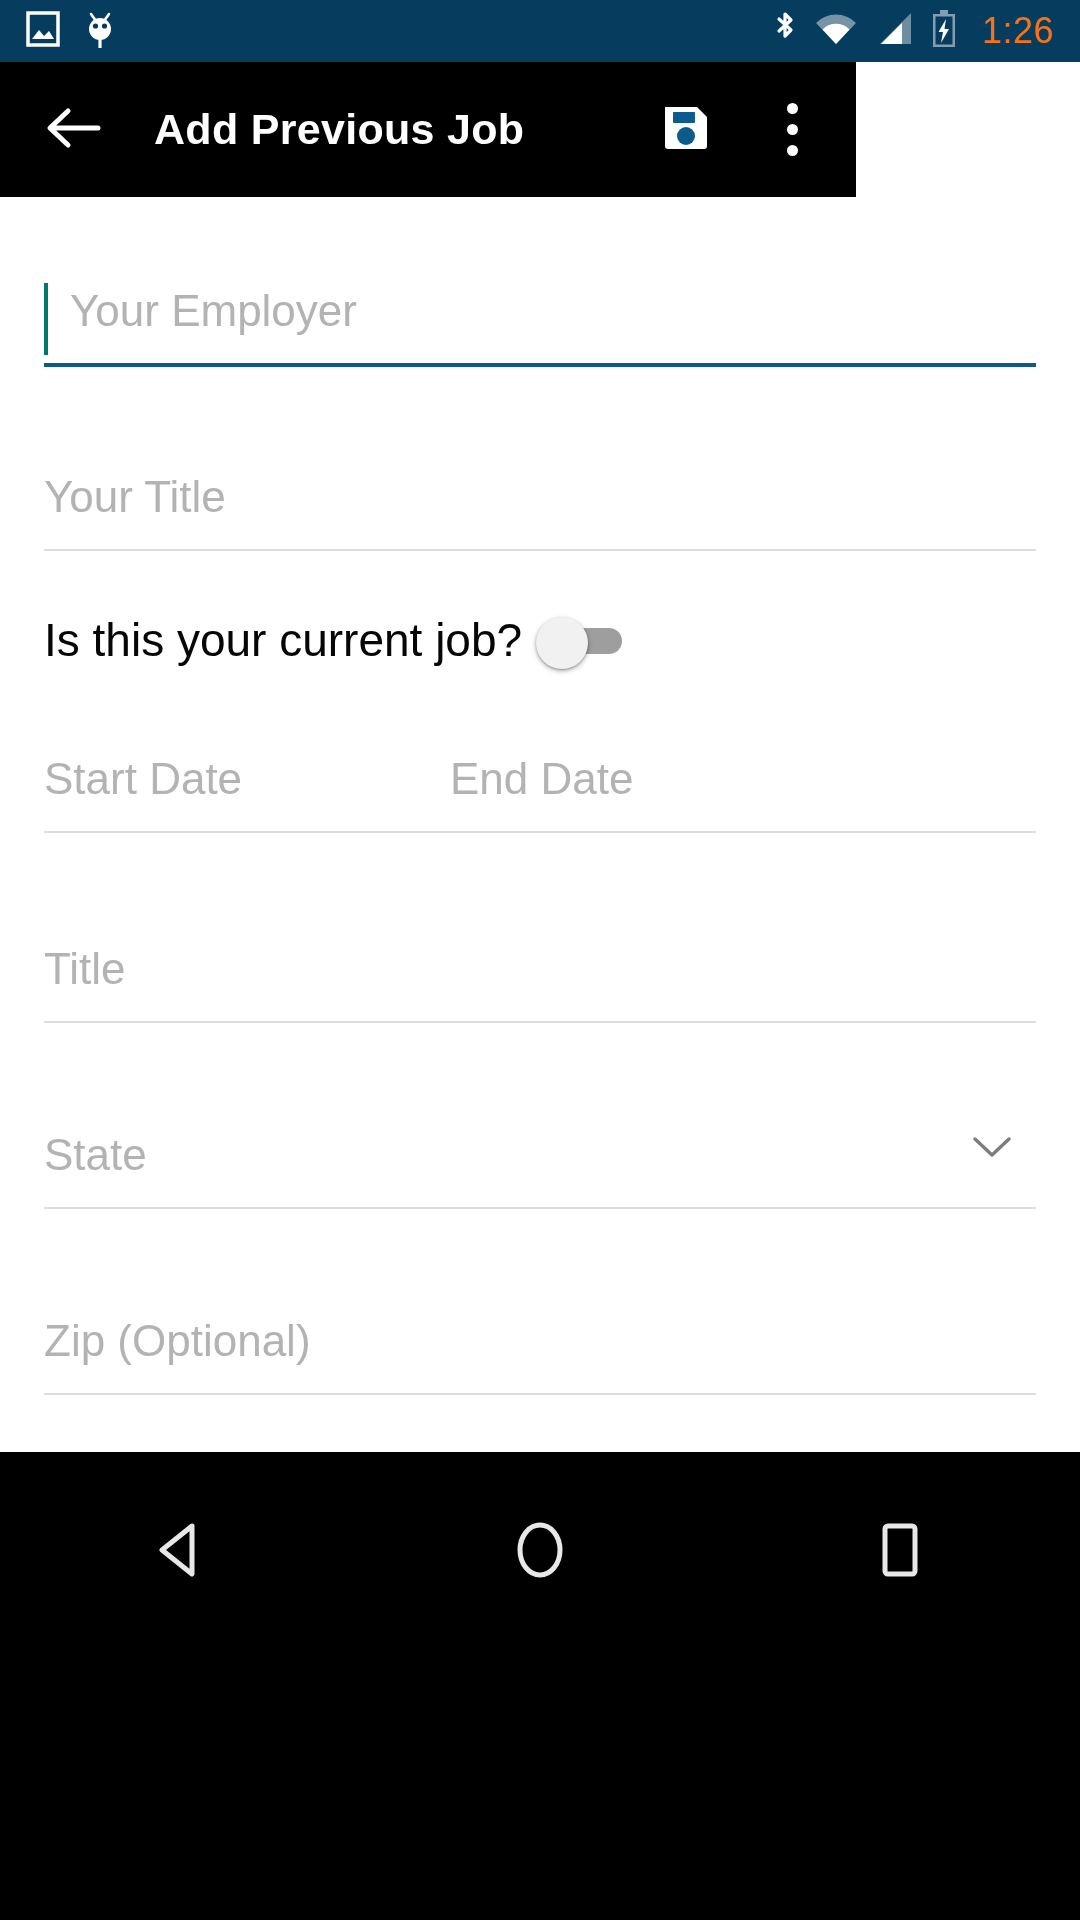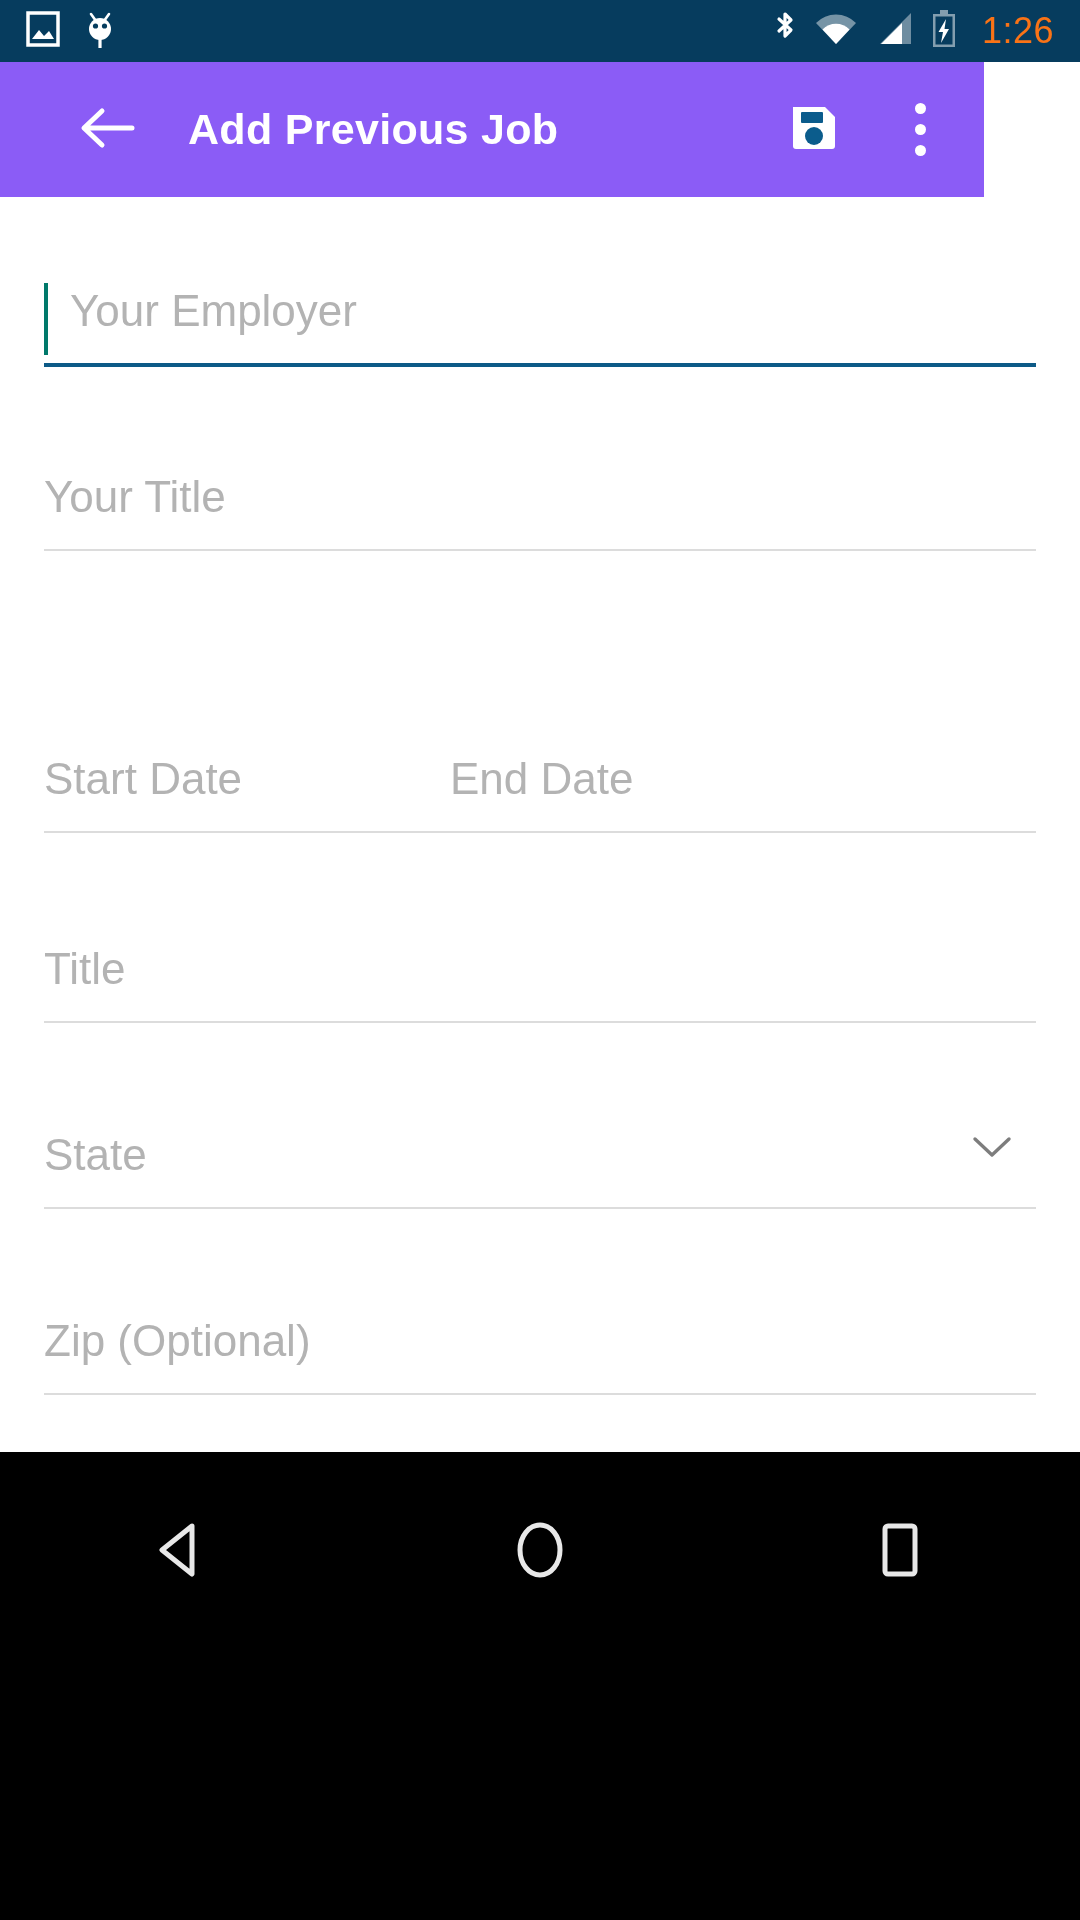--- a/index.html
+++ b/index.html
@@ -24,23 +24,23 @@
     gap:16px; padding-right:26px;
   }
   .status-clock {
     color:#f97316; font-size:36px; font-weight:400;
     letter-spacing:0.5px; margin-left:8px;
   }
 
   
   #app-bar {
     position:absolute; top:62px; left:0;
-    width:984px; height:135px;
-    background:#8b5cf6;
-    display:flex; align-items:center;padding-left:34px;
+    width:856px; height:135px;
+    background:#000000;
+    display:flex; align-items:center;
   }
   #back-button {
     width:96px; height:96px; margin-left:26px;
     display:flex; align-items:center; justify-content:center;
     cursor:pointer;
   }
   #app-bar-title {
     color:#ffffff; font-size:43px; font-weight:bold;
     margin-left:32px; letter-spacing:0.3px;
     white-space:nowrap;
@@ -235,20 +235,27 @@
       <span class="field-placeholder" style="margin-left:26px;">Your Employer</span>
     </div>
     <div class="field-underline focused" style="top:74px;"></div>
   </div>
 
   <div class="field" style="top:278px;">
     <span class="field-placeholder">Your Title</span>
     <div class="field-underline" style="top:74px;"></div>
   </div>
 
+  <div id="toggle-row">
+    <span id="toggle-label">Is this your current job?</span>
+    <div id="current-job-switch">
+      <span class="switch-track"></span>
+      <span class="switch-thumb"></span>
+    </div>
+  </div>
 
   <div id="date-row">
     <div class="date-cell" id="start-date-cell">
       <span class="field-placeholder">Start Date</span>
     </div>
     <div class="date-cell" id="end-date-cell">
       <span class="field-placeholder">End Date</span>
     </div>
     <div class="field-underline" style="top:74px;"></div>
   </div>

